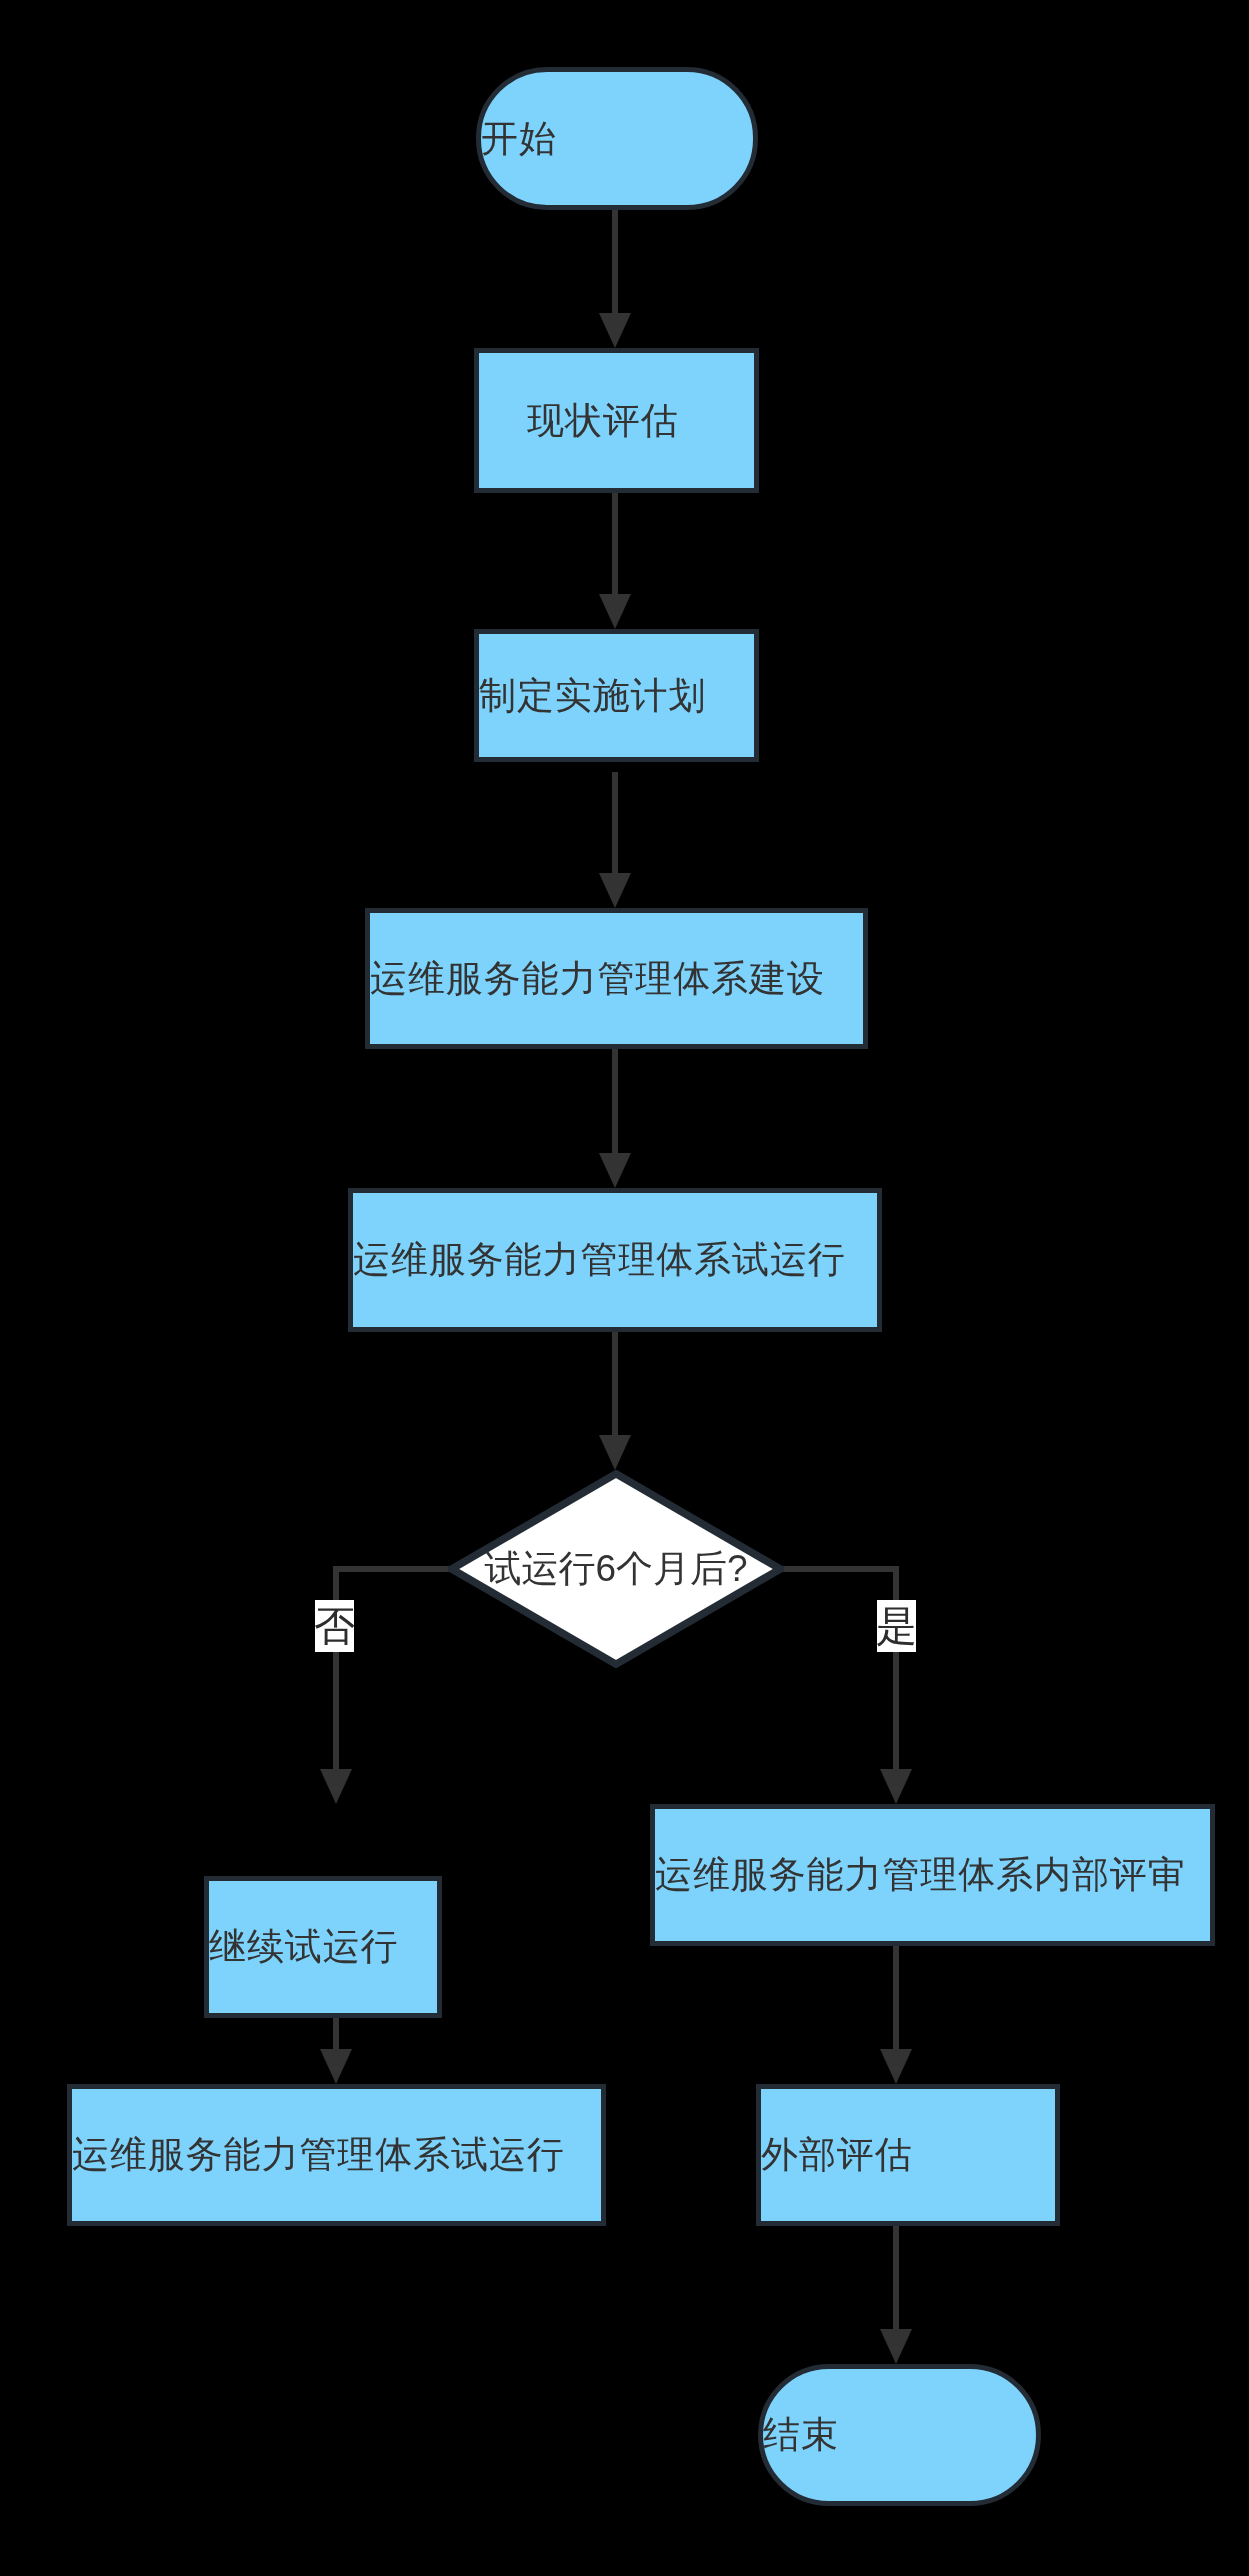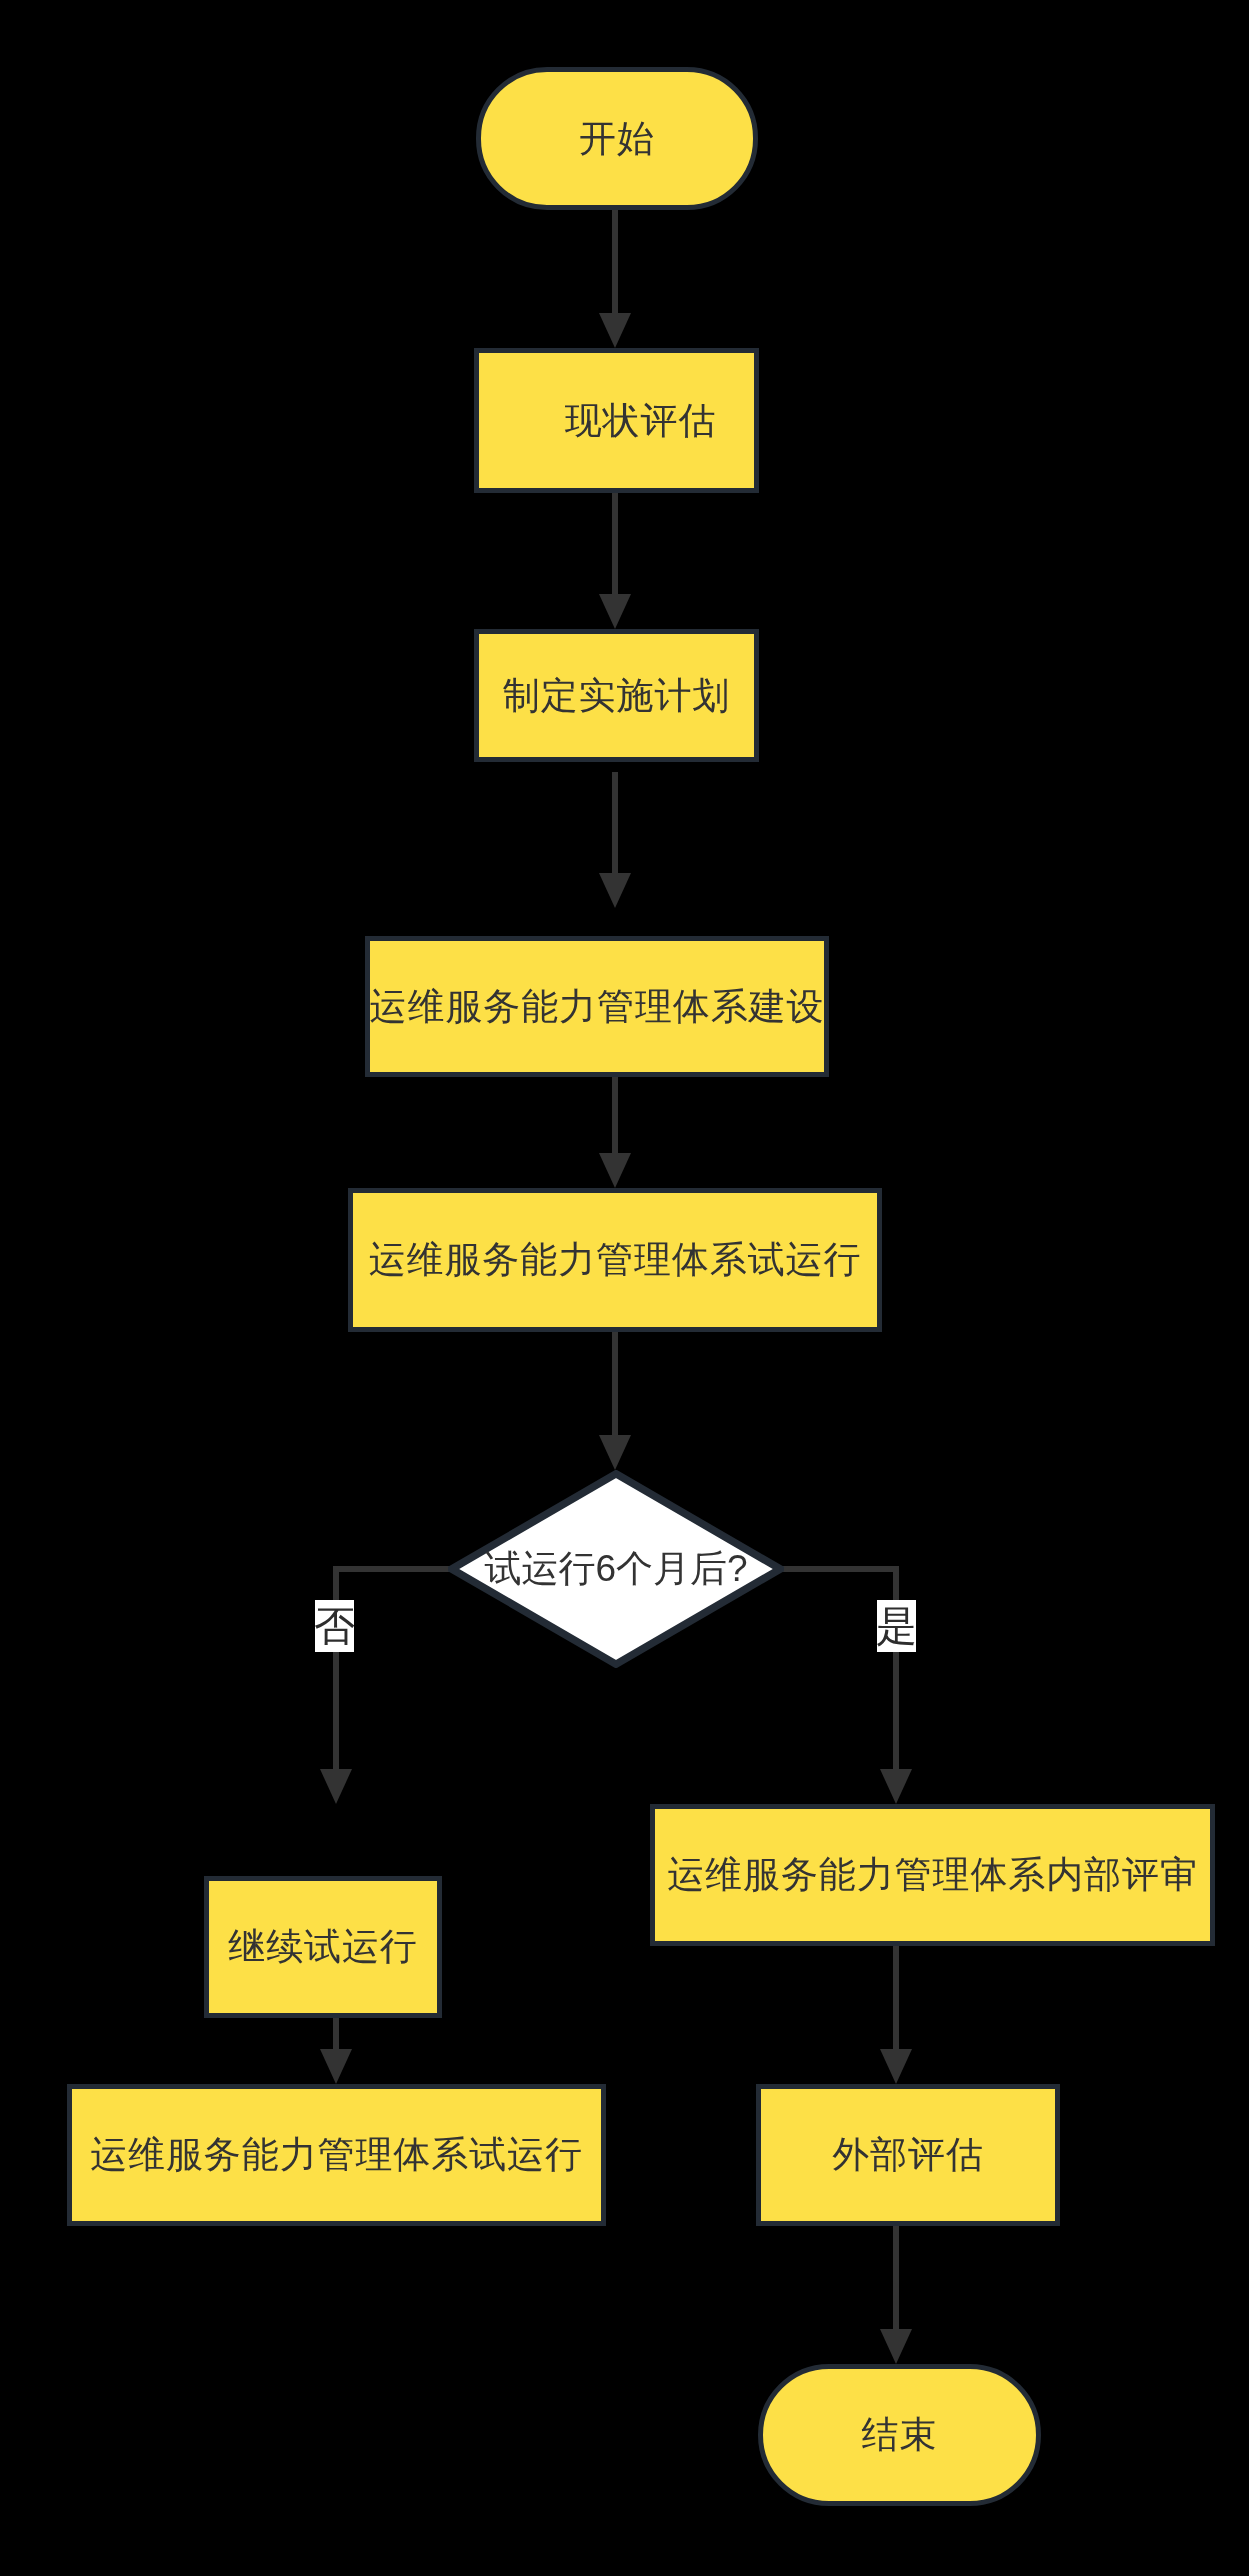--- a/index.html
+++ b/index.html
@@ -11,27 +11,26 @@
     position: relative;
     width: 1250px;
     height: 2576px;
     background: #000000;
     font-family: "Liberation Sans", "DejaVu Sans", sans-serif;
     overflow: hidden;
   }
   .node {
     position: absolute;
     box-sizing: border-box;
-    background: #fde047;
+    background: #7dd3fc;
     border: 5.6px solid #232b35;
     color: #333333;
     font-size: 37px;
     display: flex;
     align-items: center;
-    justify-content: center;
     text-align: center;
     white-space: nowrap;
     letter-spacing: 0.9px;
   }
   .terminator {
     border-radius: 71px;
   }
   .vline, .hline {
     position: absolute;
     background: #333333;
@@ -122,21 +121,21 @@
   </div>
 
   <div class="node" style="left:474px; top:348px; width:285px; height:145px;padding-left:48px;">
     <span>现状评估</span>
   </div>
 
   <div class="node" style="left:474px; top:629px; width:285px; height:133px;">
     <span>制定实施计划</span>
   </div>
 
-  <div class="node" style="left:365px; top:908px; width:464px; height:141px;margin-top:28px;">
+  <div class="node" style="left:365px; top:908px; width:503px; height:141px;">
     <span>运维服务能力管理体系建设</span>
   </div>
 
   <div class="node" style="left:348px; top:1188px; width:534px; height:144px;">
     <span>运维服务能力管理体系试运行</span>
   </div>
 
   <div class="diamond-wrap">
     <svg width="336" height="198" viewBox="0 0 360 212">
       <polygon points="180,4 356,106 180,208 4,106" fill="#ffffff" stroke="#232b35" stroke-width="8" stroke-linejoin="miter"></polygon>

